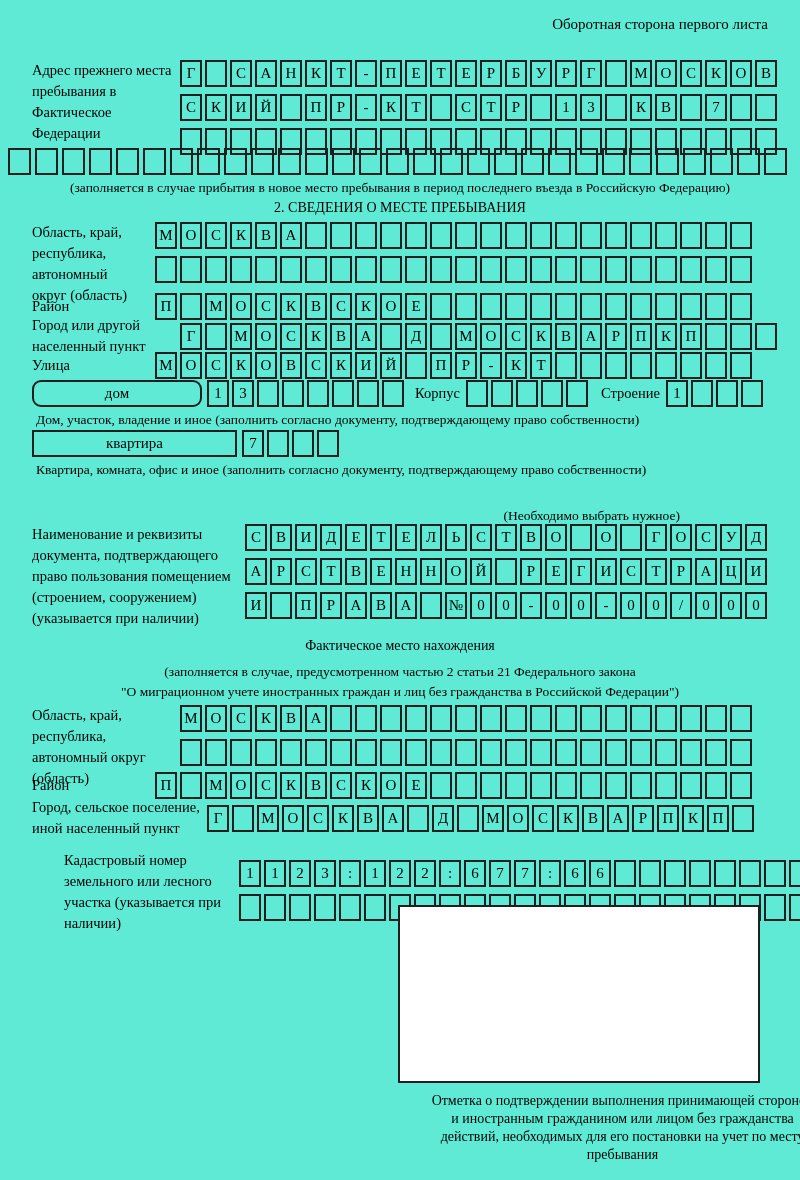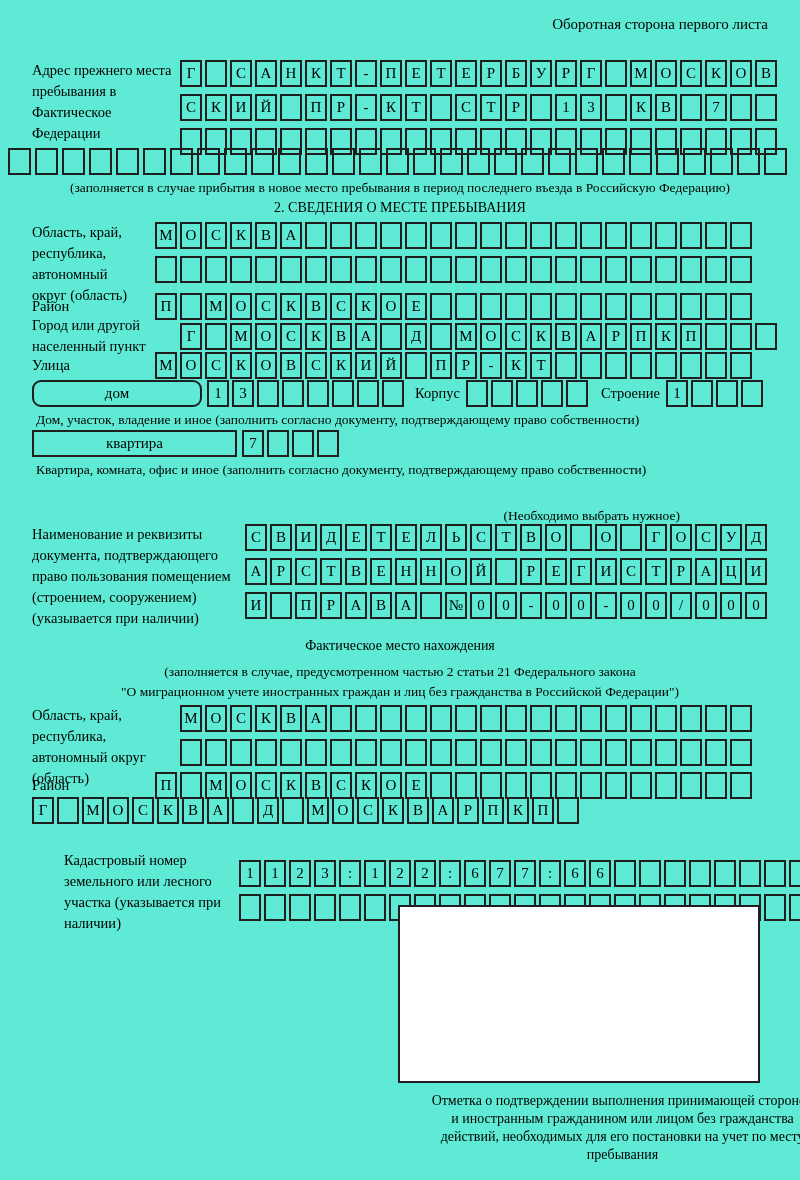--- a/index.html
+++ b/index.html
@@ -517,20 +517,21 @@
         <span class="cell"></span>
         <span class="cell"></span>
         <span class="cell"></span>
         <span class="cell"></span>
         <span class="cell"></span>
         <span class="cell"></span>
       </div>
   </div>
 
   <div class="block" style="top:797px; left:32px; align-items:center;">
+    <div class="label" style="width:168px; margin-right:7px;">Город, сельское поселение, иной населенный пункт</div>
     <div class="cellrow">
         <span class="cell">Г</span>
         <span class="cell"></span>
         <span class="cell">М</span>
         <span class="cell">О</span>
         <span class="cell">С</span>
         <span class="cell">К</span>
         <span class="cell">В</span>
         <span class="cell">А</span>
         <span class="cell"></span>

